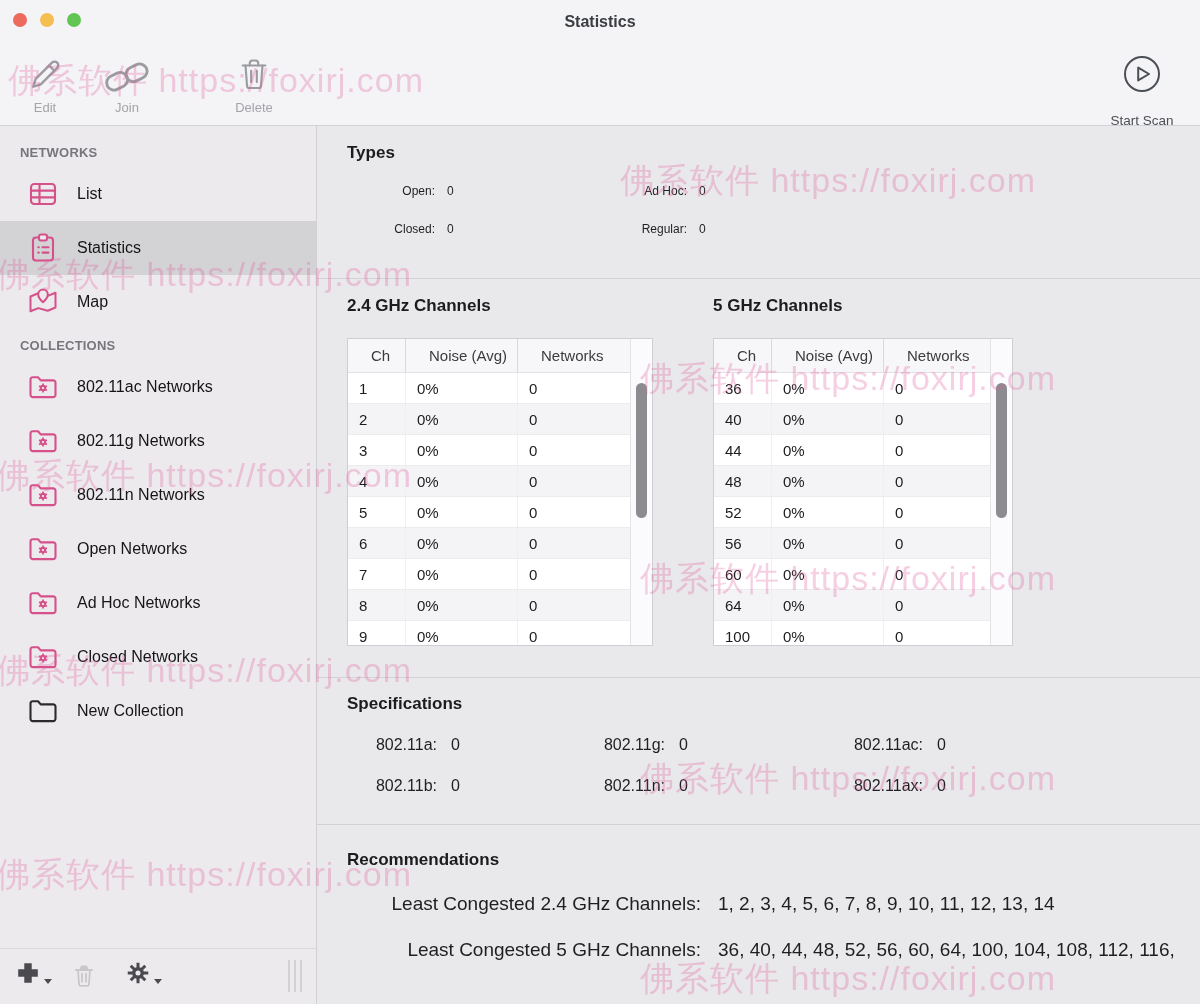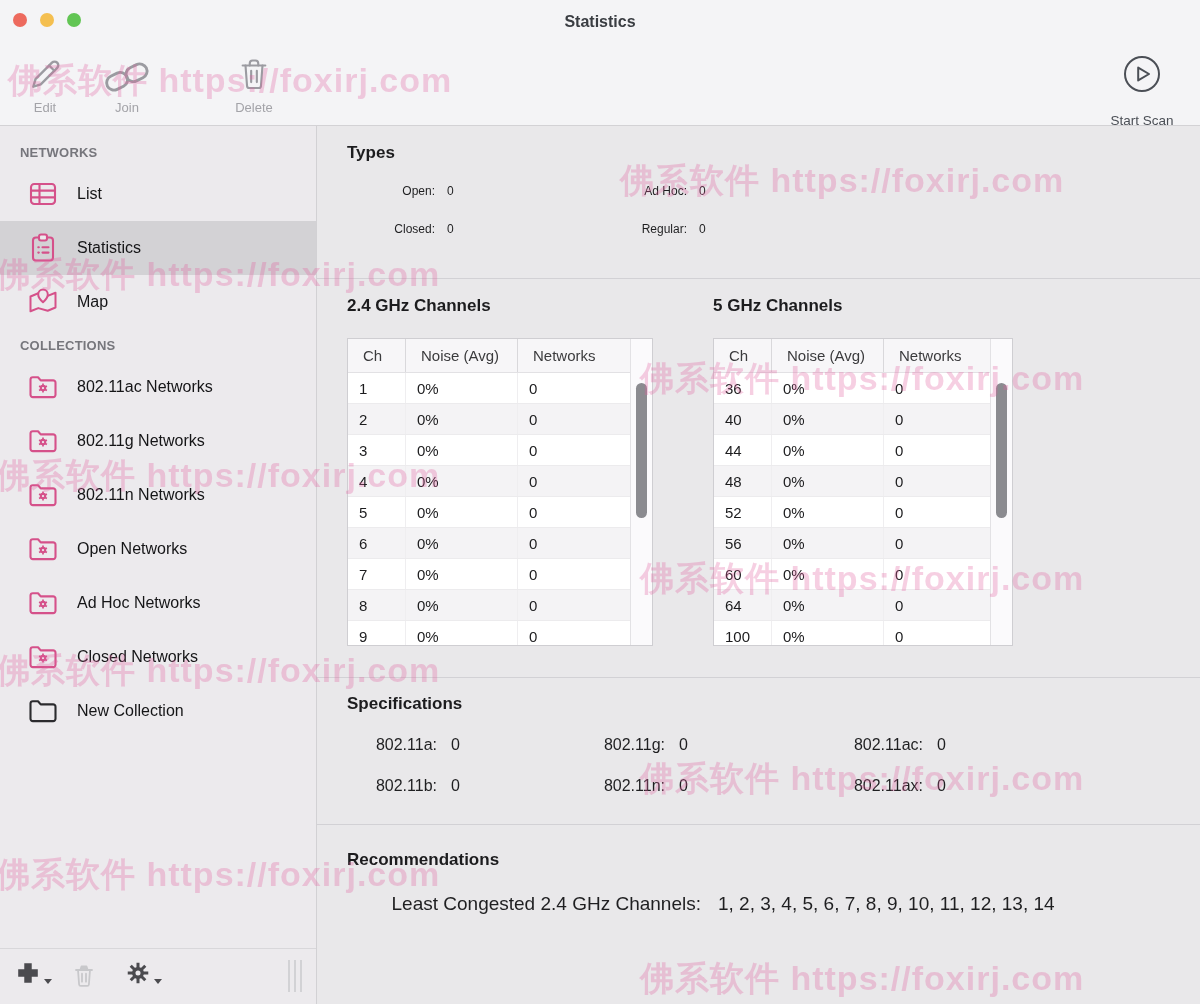--- a/index.html
+++ b/index.html
@@ -54,21 +54,21 @@
   .sec-types{padding-top:16px;padding-bottom:42px}
   .sec-types h2{margin-bottom:21px}
   .types-grid{display:grid;grid-template-columns:88px 160px 68px 90px;column-gap:12px;row-gap:24px;font-size:12px;color:#1f1f21}
   .stat-label{text-align:right;white-space:nowrap}
   .stat-value{white-space:nowrap}
   .sec-channels{padding-top:16px;padding-bottom:31px;display:flex;gap:60px}
   .chan-block h2{margin-bottom:22px}
   .tbl{width:306px;height:308px;background:#fff;border:1px solid #cfced2;display:flex;flex-direction:column;position:relative;box-sizing:border-box}
   .tbl-5{width:300px}
   .thead{display:flex;height:33px;border-bottom:1px solid #e2e1e4;background:#f7f6f8;flex:none}
-  .th{font-size:15px;color:#3b3b3d;display:flex;align-items:center;padding-left:15px;border-right:1px solid #d9d8db;box-sizing:border-box}
+  .th{font-size:15px;color:#3b3b3d;display:flex;align-items:center;padding-left:23px;border-right:1px solid #d9d8db;box-sizing:border-box}
   .th:nth-child(1){width:58px}
   .th:nth-child(2){width:112px}
   .th:nth-child(3){flex:1;border-right:none}
   .tbody{flex:1;position:relative;overflow:hidden}
   .trow{display:flex;height:30px;border-bottom:1px solid #ecebed}
   .trow:nth-child(even){background:#f4f3f5}
   .td{font-size:15px;color:#1c1c1e;display:flex;align-items:center;padding-left:11px;border-right:1px solid #efeef0;box-sizing:border-box}
   .td:nth-child(1){width:58px}
   .td:nth-child(2){width:112px}
   .td:nth-child(3){flex:1;border-right:none}
@@ -77,21 +77,21 @@
   .sec-specs{padding-top:15px;padding-bottom:29px}
   .sec-specs h2{margin-bottom:22px}
   .specs-grid{display:grid;grid-template-columns:90px 130px 70px 150px 80px 60px;column-gap:14px;row-gap:23px;font-size:16px;color:#1f1f21}
   .sec-recs{padding-top:24px;border-bottom:none}
   .sec-recs h2{margin-bottom:23px}
   .rec-row{display:flex;font-size:19px;color:#1f1f21;margin-bottom:24px;white-space:nowrap}
   .rec-label{flex:0 0 354px;text-align:right}
   .rec-value{margin-left:17px;overflow:hidden}
   
   #wm-layer{position:absolute;left:0;top:0;width:1200px;height:1004px;pointer-events:none;z-index:50;overflow:hidden}
-  .wm{position:absolute;font-size:34px;font-weight:bold;color:var(--wm,rgba(224,95,160,0.30));white-space:nowrap;letter-spacing:1px}
+  .wm{position:absolute;font-size:34px;font-weight:normal;color:var(--wm,rgba(224,95,160,0.30));white-space:nowrap;letter-spacing:1px}
 </style>
 </head>
 <body>
 
 <header class="titlebar">
   <div class="traffic">
     <span class="tl" id="tl-red" style="background: rgb(237, 106, 94);"></span>
     <span class="tl" id="tl-yellow" style="background: rgb(244, 191, 80);"></span>
     <span class="tl" id="tl-green" style="background: rgb(98, 197, 84);"></span>
   </div>
@@ -449,20 +449,24 @@
         </div>
     </section>
 
     <section class="sec sec-recs">
       <h2>Recommendations</h2>
       <div id="recs">
           <div class="rec-row">
             <div class="rec-label">Least Congested 2.4 GHz Channels:</div>
             <div class="rec-value">1, 2, 3, 4, 5, 6, 7, 8, 9, 10, 11, 12, 13, 14</div>
           </div>
+          <div class="rec-row">
+            <div class="rec-label">Least Congested 5 GHz Channels:</div>
+            <div class="rec-value">36, 40, 44, 48, 52, 56, 60, 64, 100, 104, 108, 112, 116,</div>
+          </div>
         </div>
     </section>
   </main>
 </div>
 
 <div id="wm-layer">
     <div class="wm" style="left: 8px; top: 58px;">佛系软件 https://foxirj.com</div>
     <div class="wm" style="left: 620px; top: 158px;">佛系软件 https://foxirj.com</div>
     <div class="wm" style="left: -4px; top: 252px;">佛系软件 https://foxirj.com</div>
     <div class="wm" style="left: 640px; top: 356px;">佛系软件 https://foxirj.com</div>

